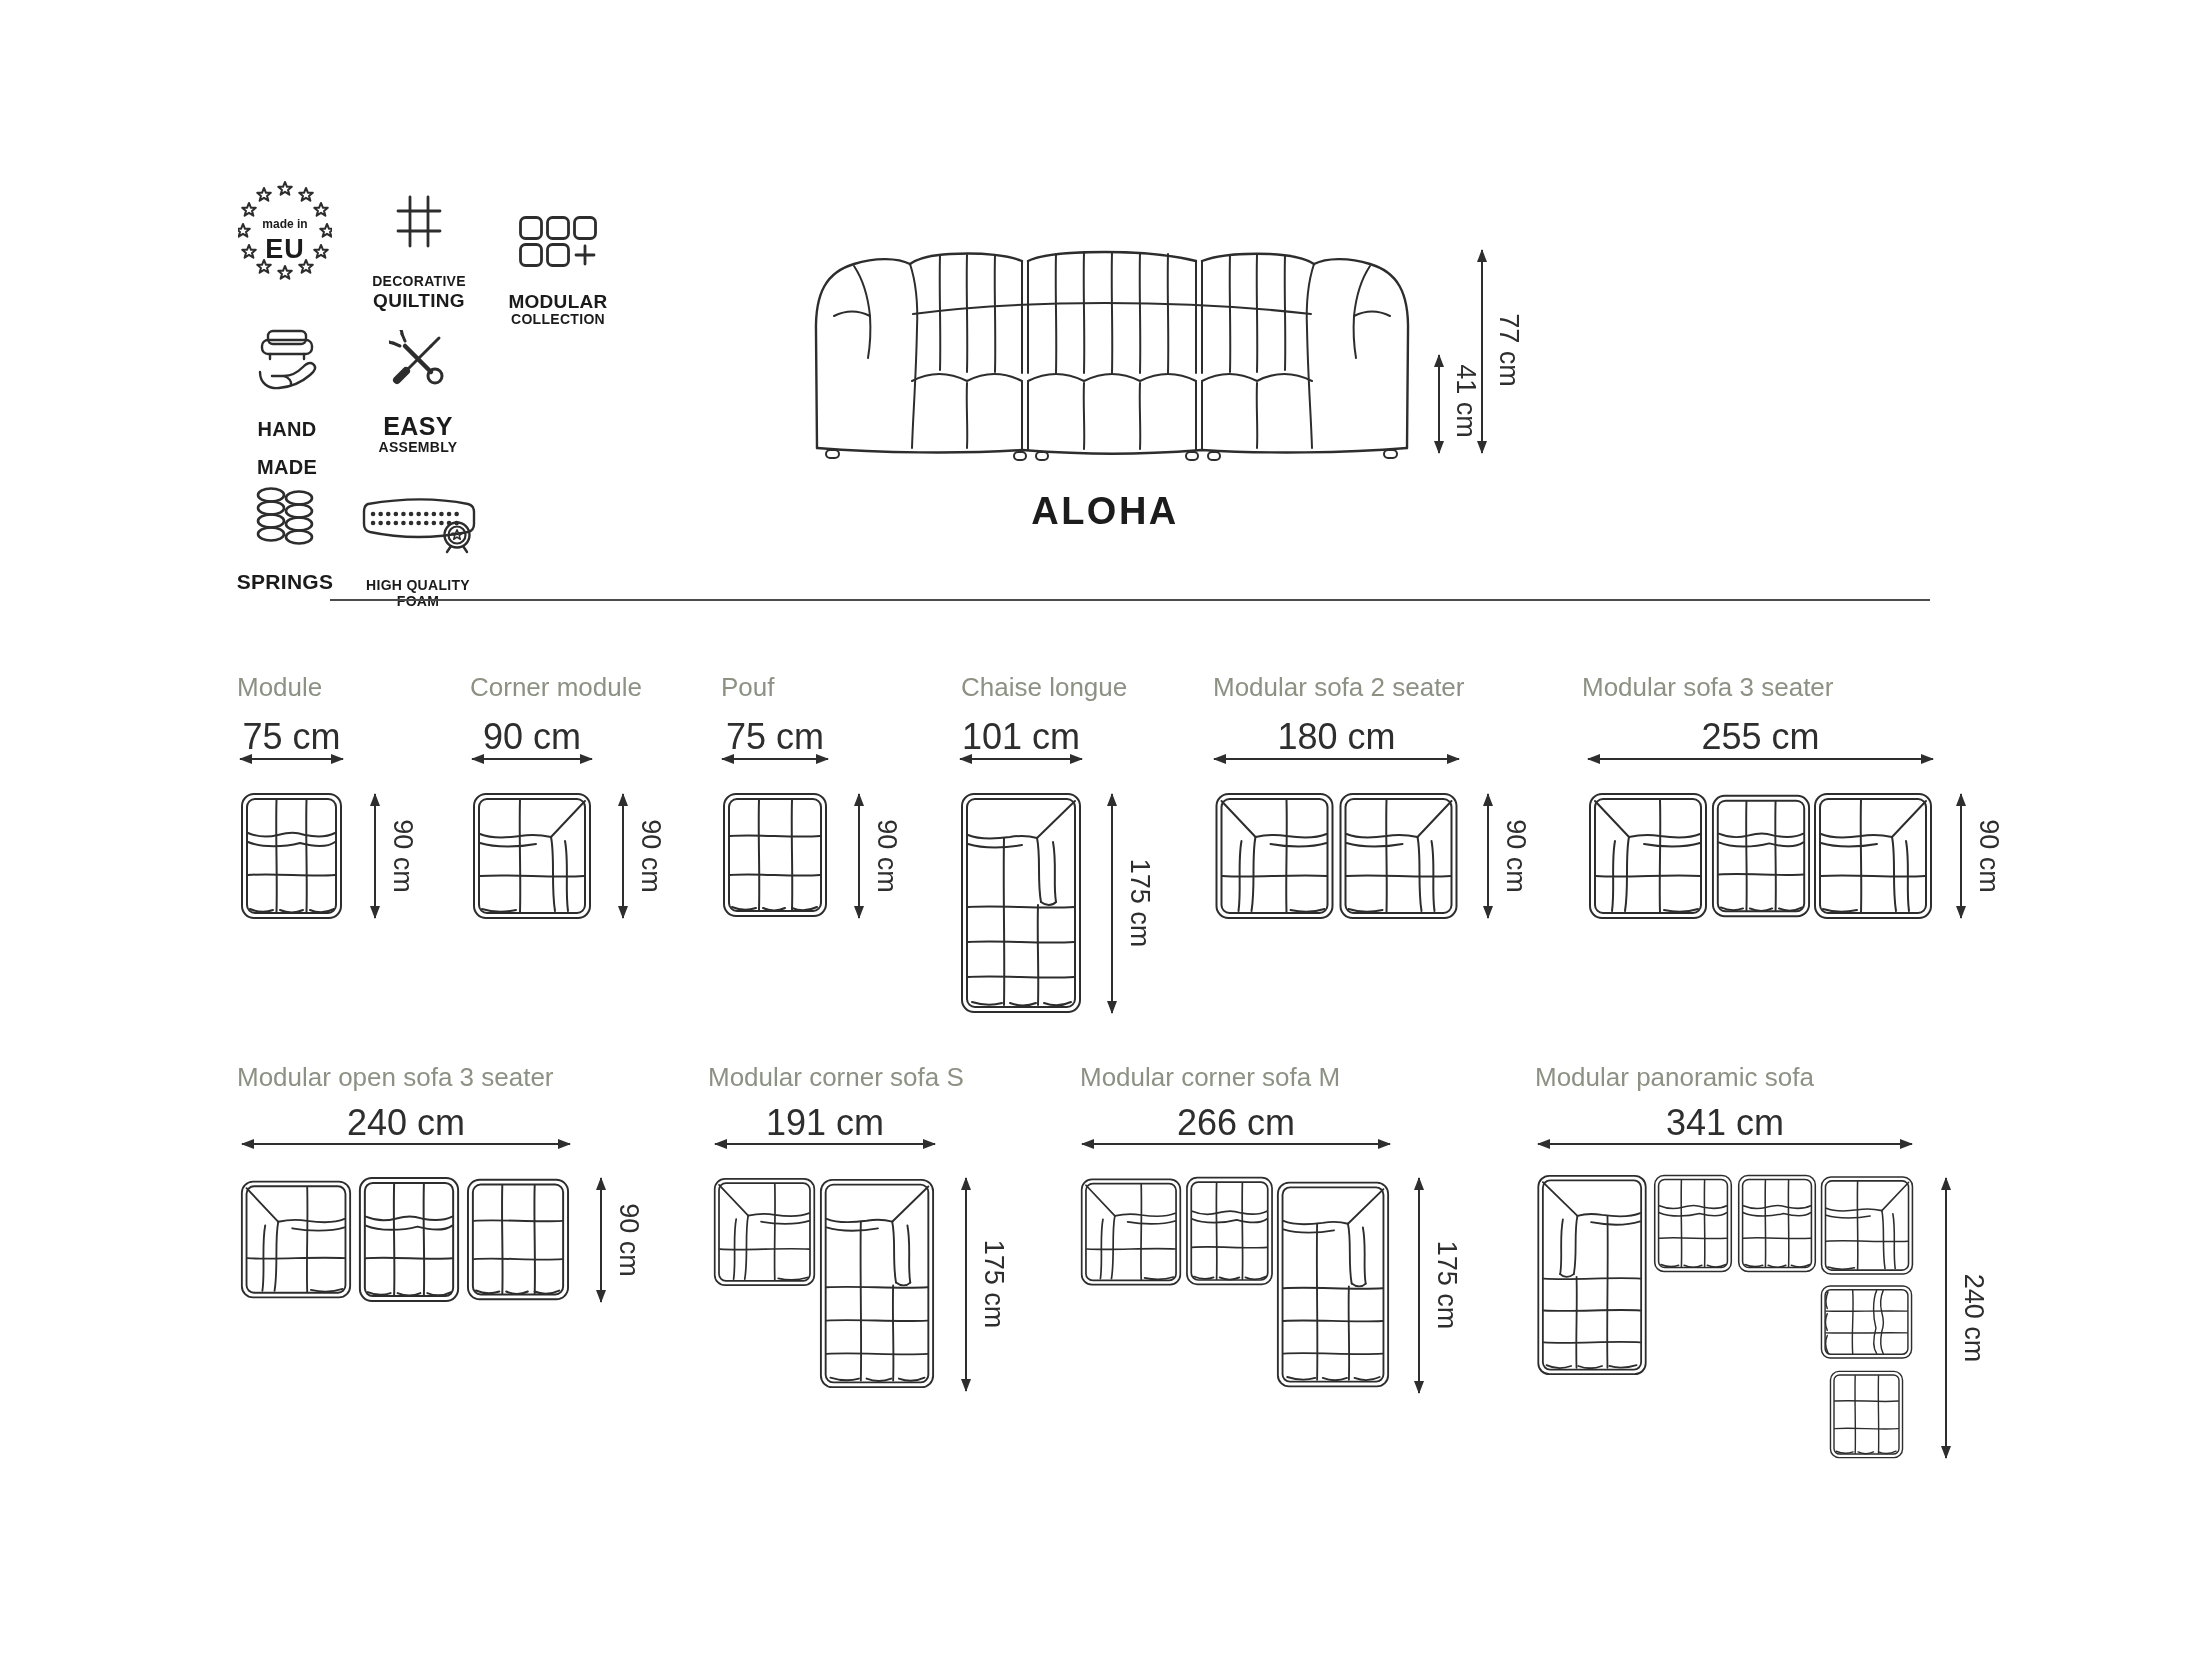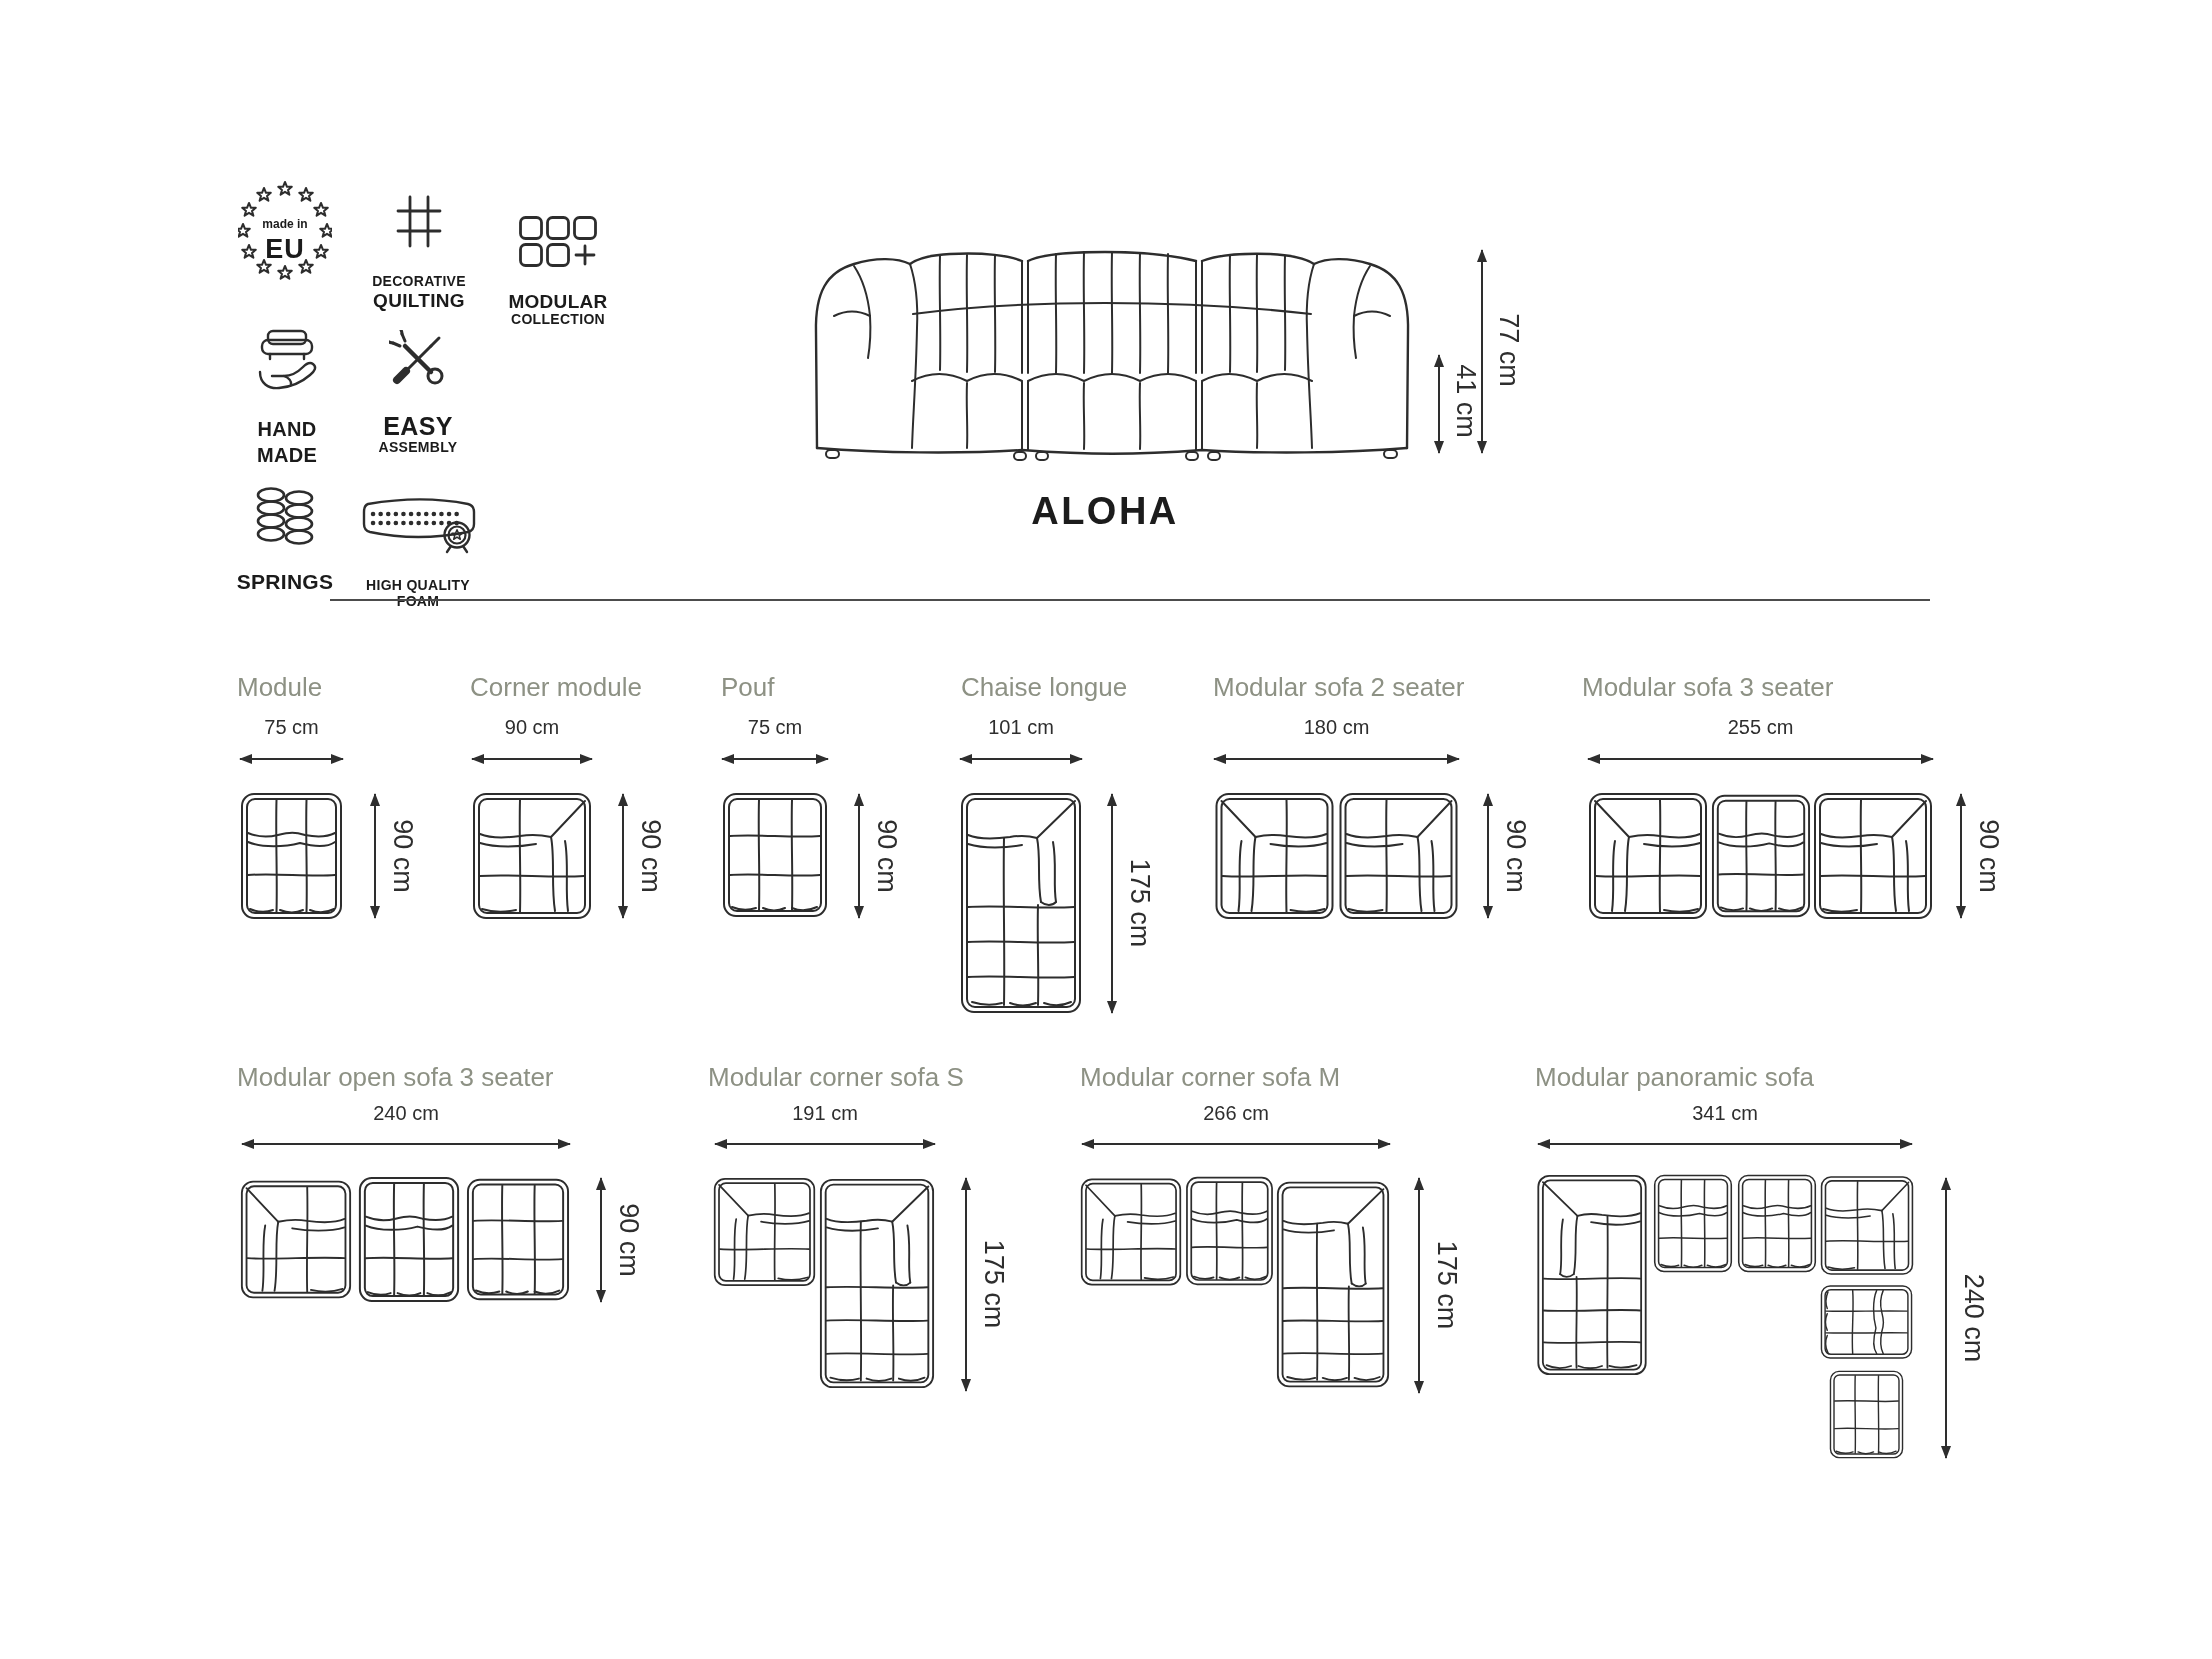--- a/index.html
+++ b/index.html
@@ -13,21 +13,21 @@
   .t-big{font-size:27px;font-weight:700;letter-spacing:1px;}
   
   .badge{position:absolute;display:flex;flex-direction:column;align-items:center;
          text-align:center;font-weight:700;color:#1b1b1b;}
   .badge .lbl{line-height:1.12;letter-spacing:.3px;margin-top:24px;white-space:nowrap;}
   .badge .l2{margin-top:1px;}
   .f14{font-size:14px;}.f15{font-size:14px;}.f19{font-size:19px;}
   .f20{font-size:20px;}.f21{font-size:21px;}.f25{font-size:25px;}
   
   .dia-label{position:absolute;font-size:26px;color:#8d9184;font-weight:500;white-space:nowrap;}
-  .dim{position:absolute;font-size:20px;color:#2e2e2e;font-weight:500;text-align:center;white-space:nowrap;}
+  .dim{position:absolute;font-size:36px;color:#2e2e2e;font-weight:500;text-align:center;white-space:nowrap;}
   .vdim{position:absolute;font-size:27px;color:#2e2e2e;font-weight:500;writing-mode:vertical-rl;
         transform:translateY(-50%);white-space:nowrap;}
   .hero-title{position:absolute;left:955px;top:490px;width:300px;text-align:center;
               font-size:38px;font-weight:700;letter-spacing:2.5px;color:#1c1c1c;}
   
   .harrow{position:absolute;height:2px;background:#2e2e2e;}
   .harrow::before{content:"";position:absolute;left:-1px;top:-4px;
      border-top:5px solid transparent;border-bottom:5px solid transparent;border-right:13px solid #2e2e2e;}
   .harrow::after{content:"";position:absolute;right:-1px;top:-4px;
      border-top:5px solid transparent;border-bottom:5px solid transparent;border-left:13px solid #2e2e2e;}
@@ -144,21 +144,21 @@
 
   <div class="badge" style="left:222px;top:328px;width:130px">
     <svg class="draw" width="62" height="66" viewBox="0 0 62 66">
       <rect x="12" y="3" width="38" height="13" rx="5" stroke-width="2.4"></rect>
       <rect x="6" y="12" width="50" height="14" rx="6" stroke-width="2.4"></rect>
       <path d="M14,26 V31 M48,26 V31" stroke-width="2.4"></path>
       <path d="M4,44 C4,55 12,61 23,60 C35,59 46,54 54,47 C59,43 61,39 57,36 C54,34 50,36 47,39 C42,44 35,48 28,48 L16,48" stroke-width="2.4"></path>
       <path d="M28,48 C33,50 36,53 35,57" stroke-width="2.4"></path>
     </svg>
     <div class="lbl f20">HAND</div>
-    <div class="lbl l2 f20" style="margin-top:4px">MADE</div>
+    <div class="lbl l2 f20" style="margin-top:16px">MADE</div>
   </div>
 
   <div class="badge" style="left:353px;top:330px;width:130px">
     <svg class="draw" width="58" height="58" viewBox="0 0 58 58">
       <path d="M8,50 L17,41" stroke-width="8"></path>
       <path d="M16,42 L42,16" stroke-width="3"></path>
       <path d="M42,16 L50,8" stroke-width="3"></path>
       <path d="M16,16 L42,42" stroke-width="4.5"></path>
       <path d="M13,4 A9,9 0 1 0 4,13" stroke-width="3"></path>
       <path d="M13,4 L16,11 M4,13 L11,16" stroke-width="3"></path>

